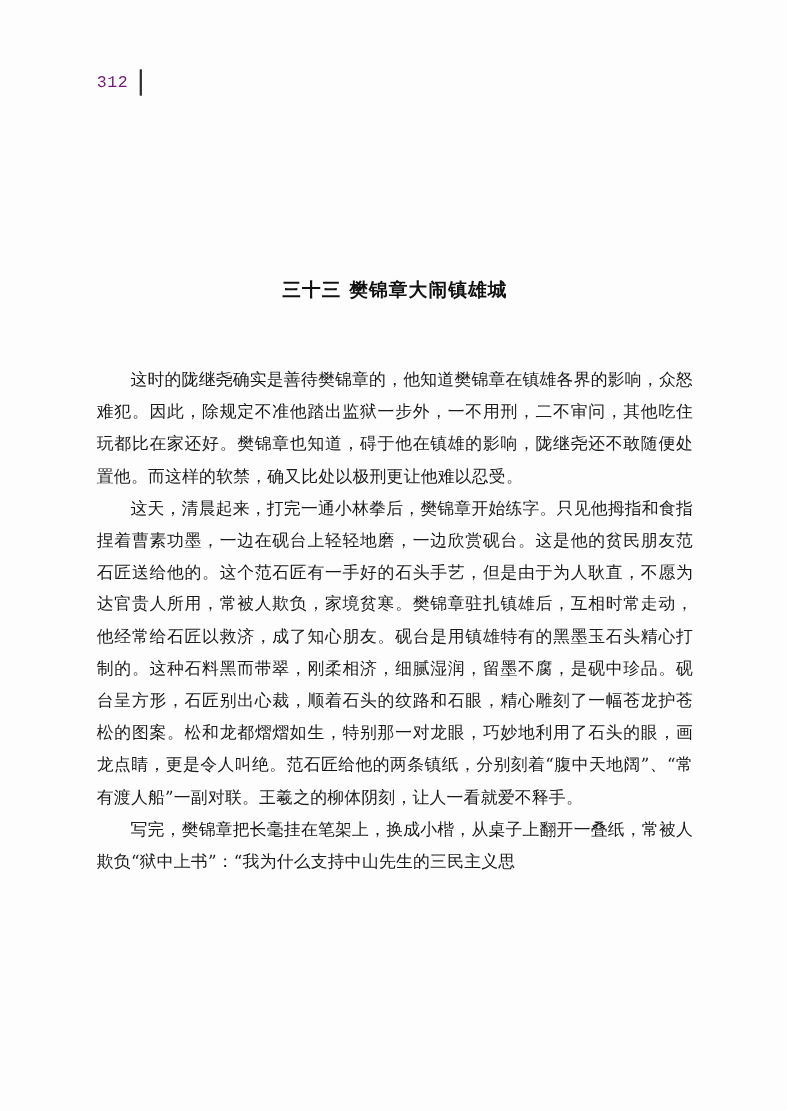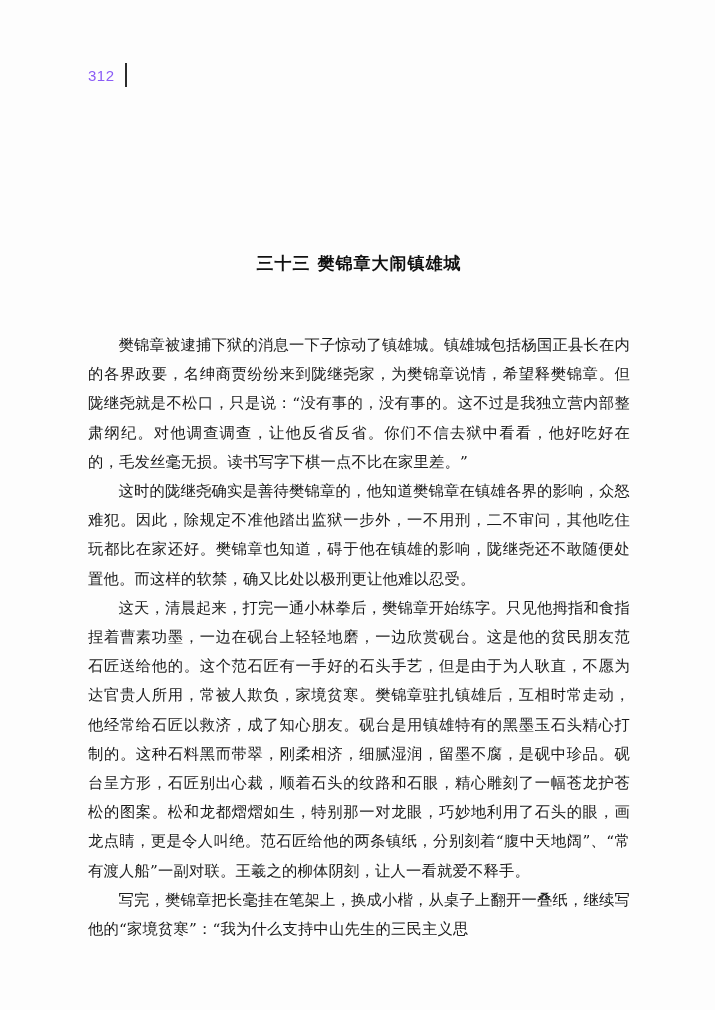--- a/index.html
+++ b/index.html
@@ -25,23 +25,23 @@
   }
   .page-header {
     position: absolute;
     left: 88px;
     top: 62px;
     display: flex;
     align-items: center;
     height: 26px;
   }
   .folio {
-    font-family: Liberation Sans, sans-serif;
+    font-family: Liberation Mono, monospace;
     font-size: 15px;
-    color: #8b5cf6;
+    color: #701a75;
     letter-spacing: 0.5px;
     line-height: 1;
   }
   .header-rule {
     width: 2px;
     height: 24px;
     background: #2b2b2b;
     margin-left: 10px;
   }
   .content {
@@ -77,20 +77,19 @@
 
   <div class="page-header">
     <span class="folio">312</span>
     <span class="header-rule"></span>
   </div>
 
   <div class="content">
     <h1 class="chapter-title">三十三 樊锦章大闹镇雄城</h1>
 
     <div class="body-text">
-      <p>樊锦章被逮捕下狱的消息一下子惊动了镇雄城。镇雄城包括杨国正县长在内的各界政要，名绅商贾纷纷来到陇继尧家，为樊锦章说情，希望释樊锦章。但陇继尧就是不松口，只是说：“没有事的，没有事的。这不过是我独立营内部整肃纲纪。对他调查调查，让他反省反省。你们不信去狱中看看，他好吃好在的，毛发丝毫无损。读书写字下棋一点不比在家里差。”</p>
       <p>这时的陇继尧确实是善待樊锦章的，他知道樊锦章在镇雄各界的影响，众怒难犯。因此，除规定不准他踏出监狱一步外，一不用刑，二不审问，其他吃住玩都比在家还好。樊锦章也知道，碍于他在镇雄的影响，陇继尧还不敢随便处置他。而这样的软禁，确又比处以极刑更让他难以忍受。</p>
       <p>这天，清晨起来，打完一通小林拳后，樊锦章开始练字。只见他拇指和食指捏着曹素功墨，一边在砚台上轻轻地磨，一边欣赏砚台。这是他的贫民朋友范石匠送给他的。这个范石匠有一手好的石头手艺，但是由于为人耿直，不愿为达官贵人所用，常被人欺负，家境贫寒。樊锦章驻扎镇雄后，互相时常走动，他经常给石匠以救济，成了知心朋友。砚台是用镇雄特有的黑墨玉石头精心打制的。这种石料黑而带翠，刚柔相济，细腻湿润，留墨不腐，是砚中珍品。砚台呈方形，石匠别出心裁，顺着石头的纹路和石眼，精心雕刻了一幅苍龙护苍松的图案。松和龙都熠熠如生，特别那一对龙眼，巧妙地利用了石头的眼，画龙点睛，更是令人叫绝。范石匠给他的两条镇纸，分别刻着“腹中天地阔”、“常有渡人船”一副对联。王羲之的柳体阴刻，让人一看就爱不释手。</p>
-      <p>写完，樊锦章把长毫挂在笔架上，换成小楷，从桌子上翻开一叠纸，继续写他的“家境贫寒”：“我为什么支持中山先生的三民主义思</p>
+      <p>写完，樊锦章把长毫挂在笔架上，换成小楷，从桌子上翻开一叠纸，常被人欺负“狱中上书”：“我为什么支持中山先生的三民主义思</p>
     </div>
   </div>
 
 </div>
 
 </body></html>

